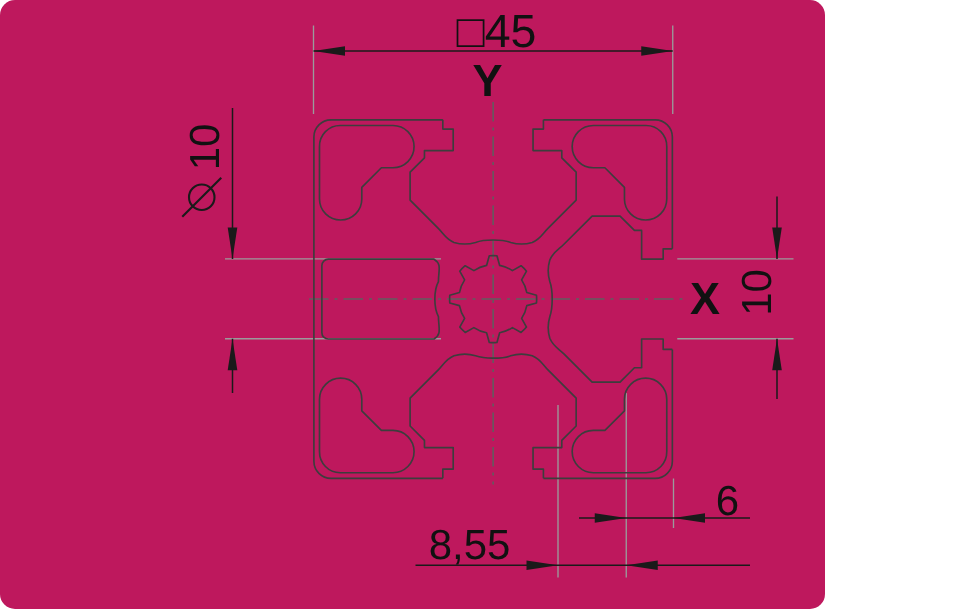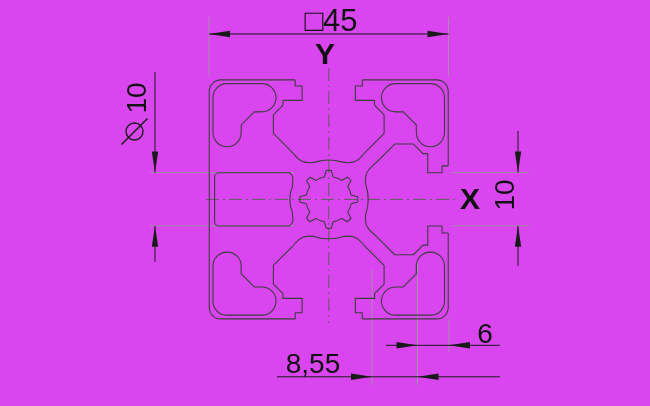--- a/index.html
+++ b/index.html
@@ -1,17 +1,17 @@
 <!DOCTYPE html>
 <html><head>
 <meta charset="utf-8">
 <style>
   html,body{margin:0;padding:0;}
   body{width:650px;height:406px;background:#fff;overflow:hidden;}
-  #stage{position:relative;width:650px;height:406px;background:#d946ef;}
+  #stage{position:relative;width:550px;height:406px;background:#be185d;border-radius:10px;}
   svg{display:block;}
   text{font-family:"Liberation Sans","DejaVu Sans",sans-serif;}
   .dimtext{font-size:28px;fill:#111111;}
   .bigtext{font-size:31px;fill:#111111;}
   .axistext{font-size:30px;font-weight:bold;fill:#111111;}
 </style>
 </head>
 <body>
 
 <div id="stage">

